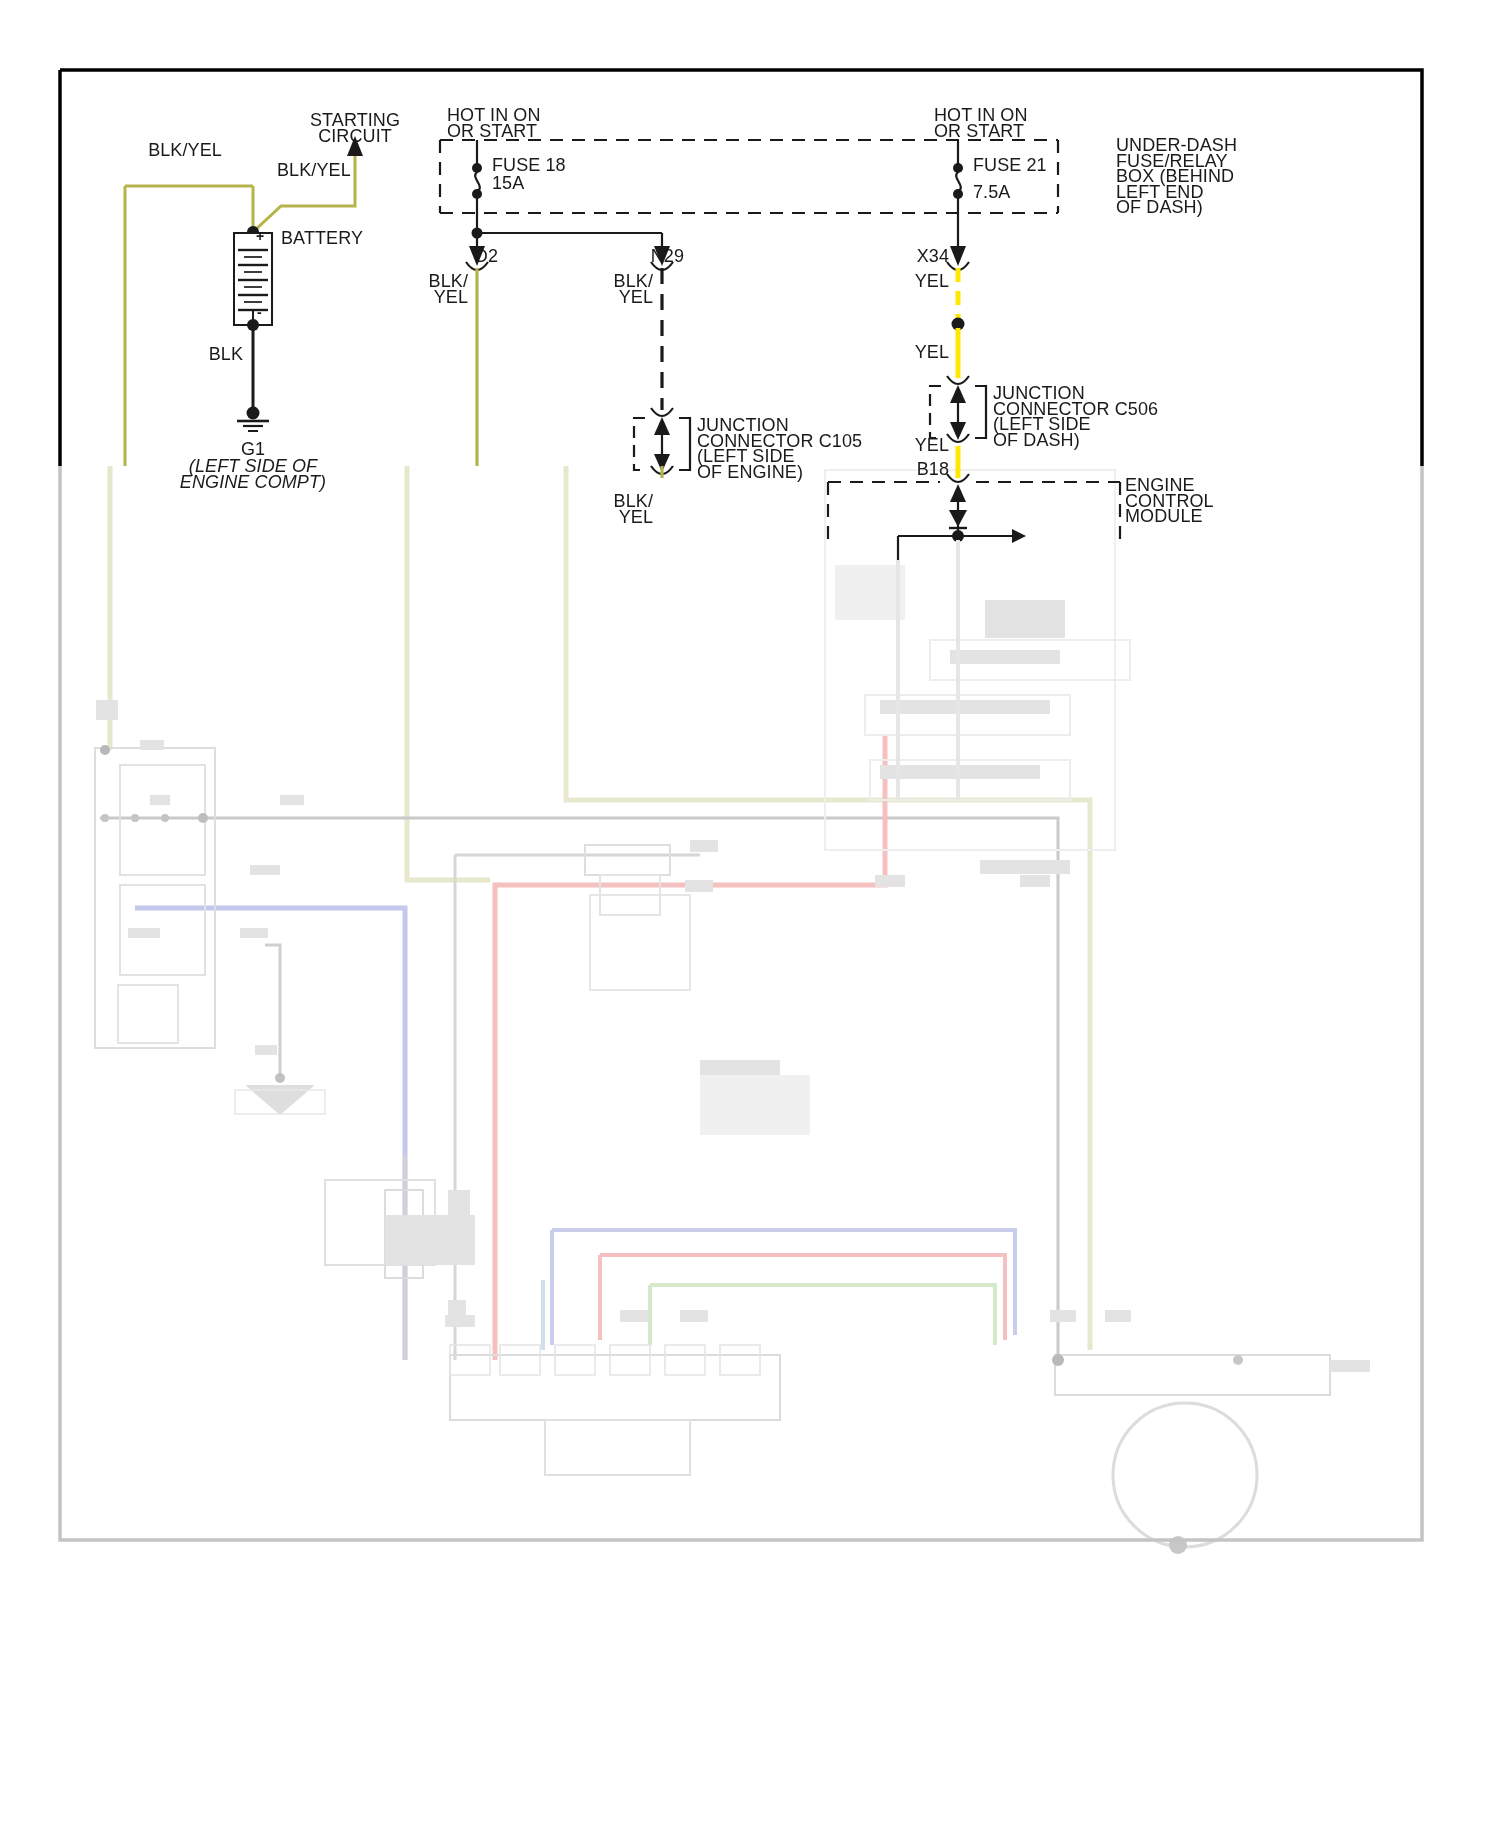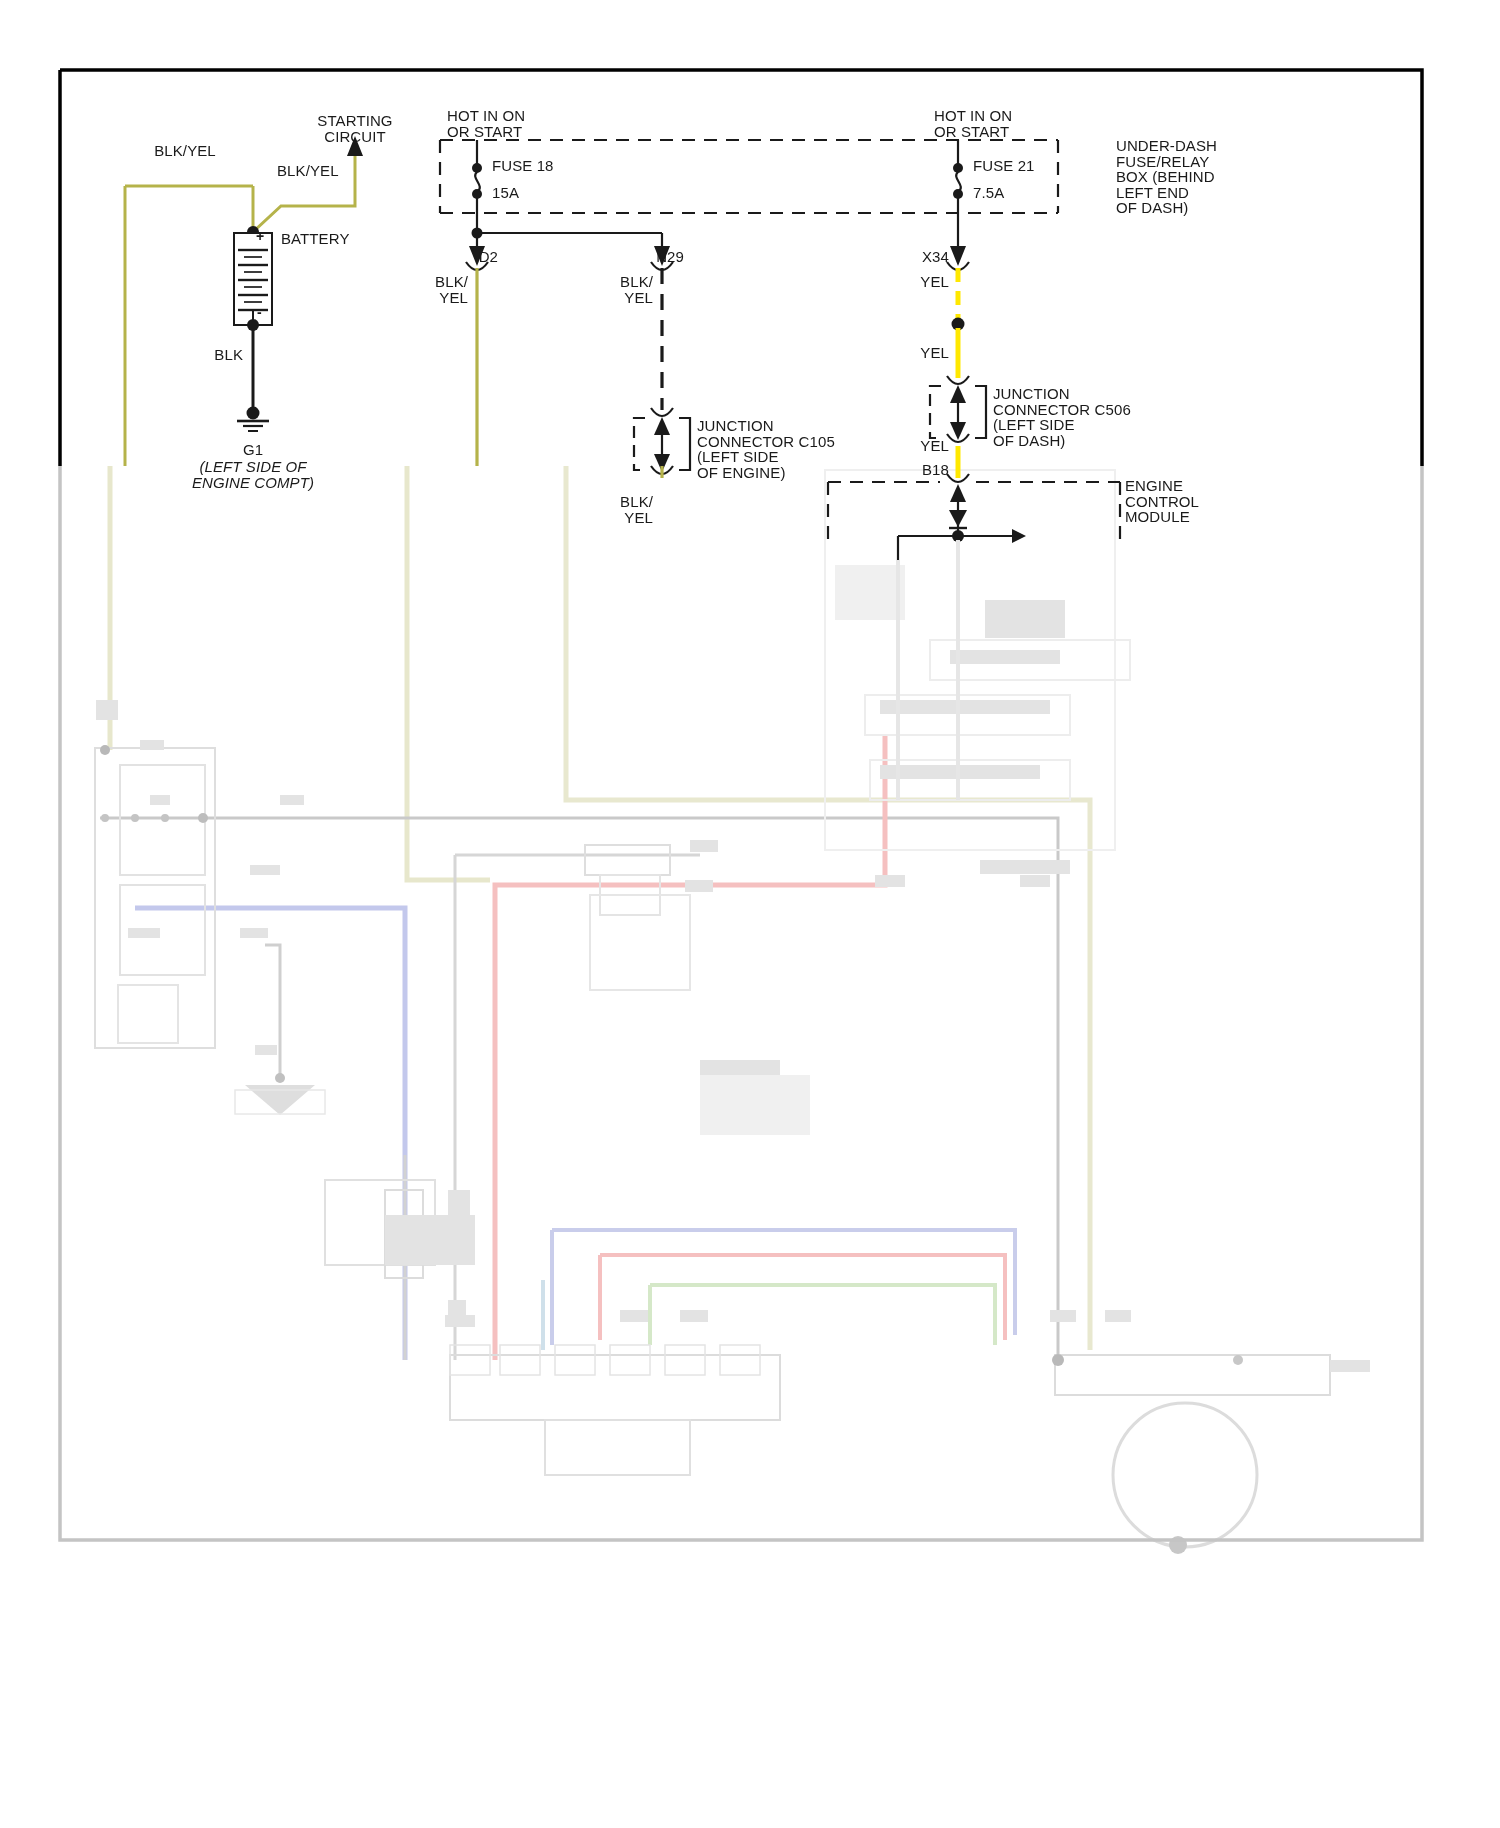--- a/index.html
+++ b/index.html
@@ -20,21 +20,21 @@
   #canvas {
     position: absolute;
     left: 0;
     top: 0;
     width: 1500px;
     height: 1828px;
   }
   .lbl {
     position: absolute;
     font-family: "Liberation Sans", sans-serif;
-    font-size: 15px;
+    font-size: 18px;
     color: #1a1a1a;
     line-height: 15.5px;
     white-space: pre;
     letter-spacing: 0.1px;
   }
   .lbl.ctr { text-align: center; transform: translateX(-50%); }
   .lbl.rt  { text-align: right; transform: translateX(-100%); }
 </style>
 </head>
 <body>
@@ -313,21 +313,21 @@
 <div class="lbl ctr" style="left:253px; top:442px;">G1</div>
 
 <div class="lbl ctr" style="left:253px; top:459px;font-style:italic;">(LEFT SIDE OF
 ENGINE COMPT)</div>
 
 <div class="lbl" style="left:447px; top:108px;">HOT IN ON
 OR START</div>
 
 <div class="lbl" style="left:492px; top:158px;">FUSE 18</div>
 
-<div class="lbl" style="left:492px; top:185px;">15A</div>
+<div class="lbl" style="left:492px; top:176px;">15A</div>
 
 <div class="lbl" style="left:934px; top:108px;">HOT IN ON
 OR START</div>
 
 <div class="lbl" style="left:973px; top:158px;">FUSE 21</div>
 
 <div class="lbl" style="left:973px; top:185px;">7.5A</div>
 
 <div class="lbl" style="left:1116px; top:138px;">UNDER-DASH
 FUSE/RELAY

